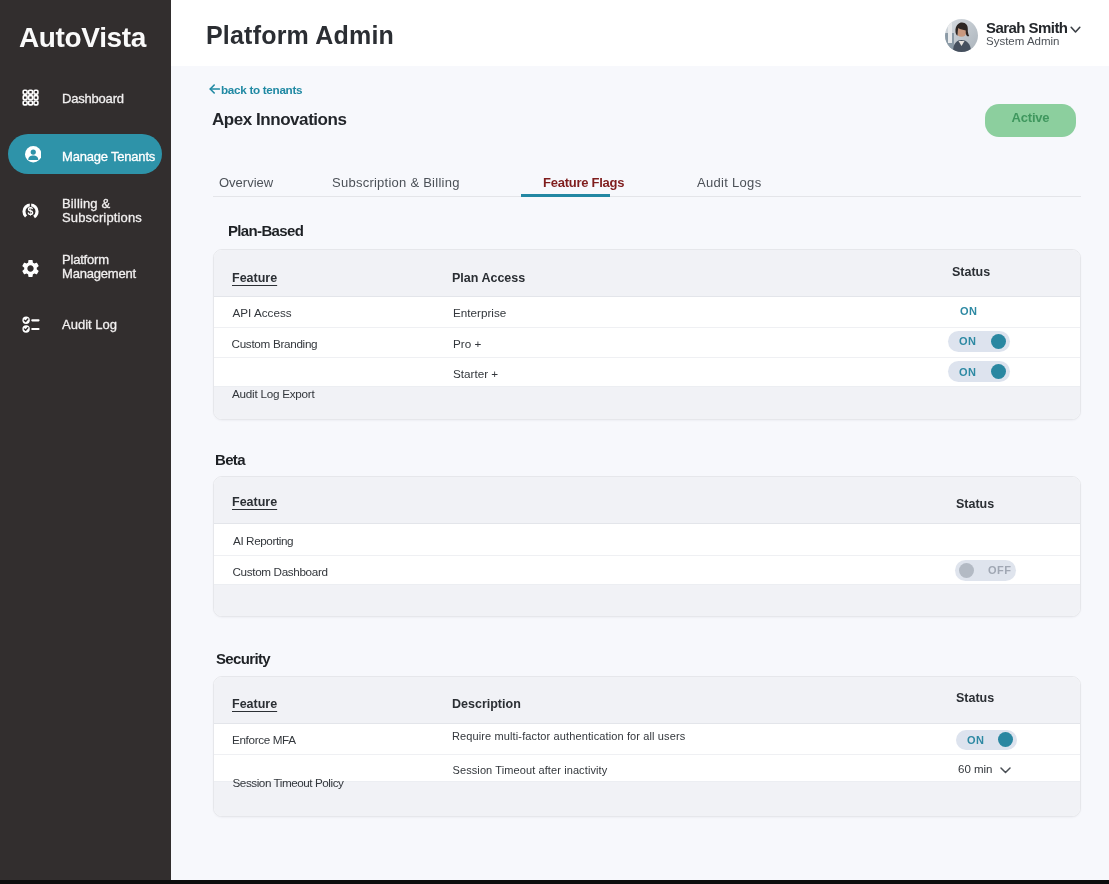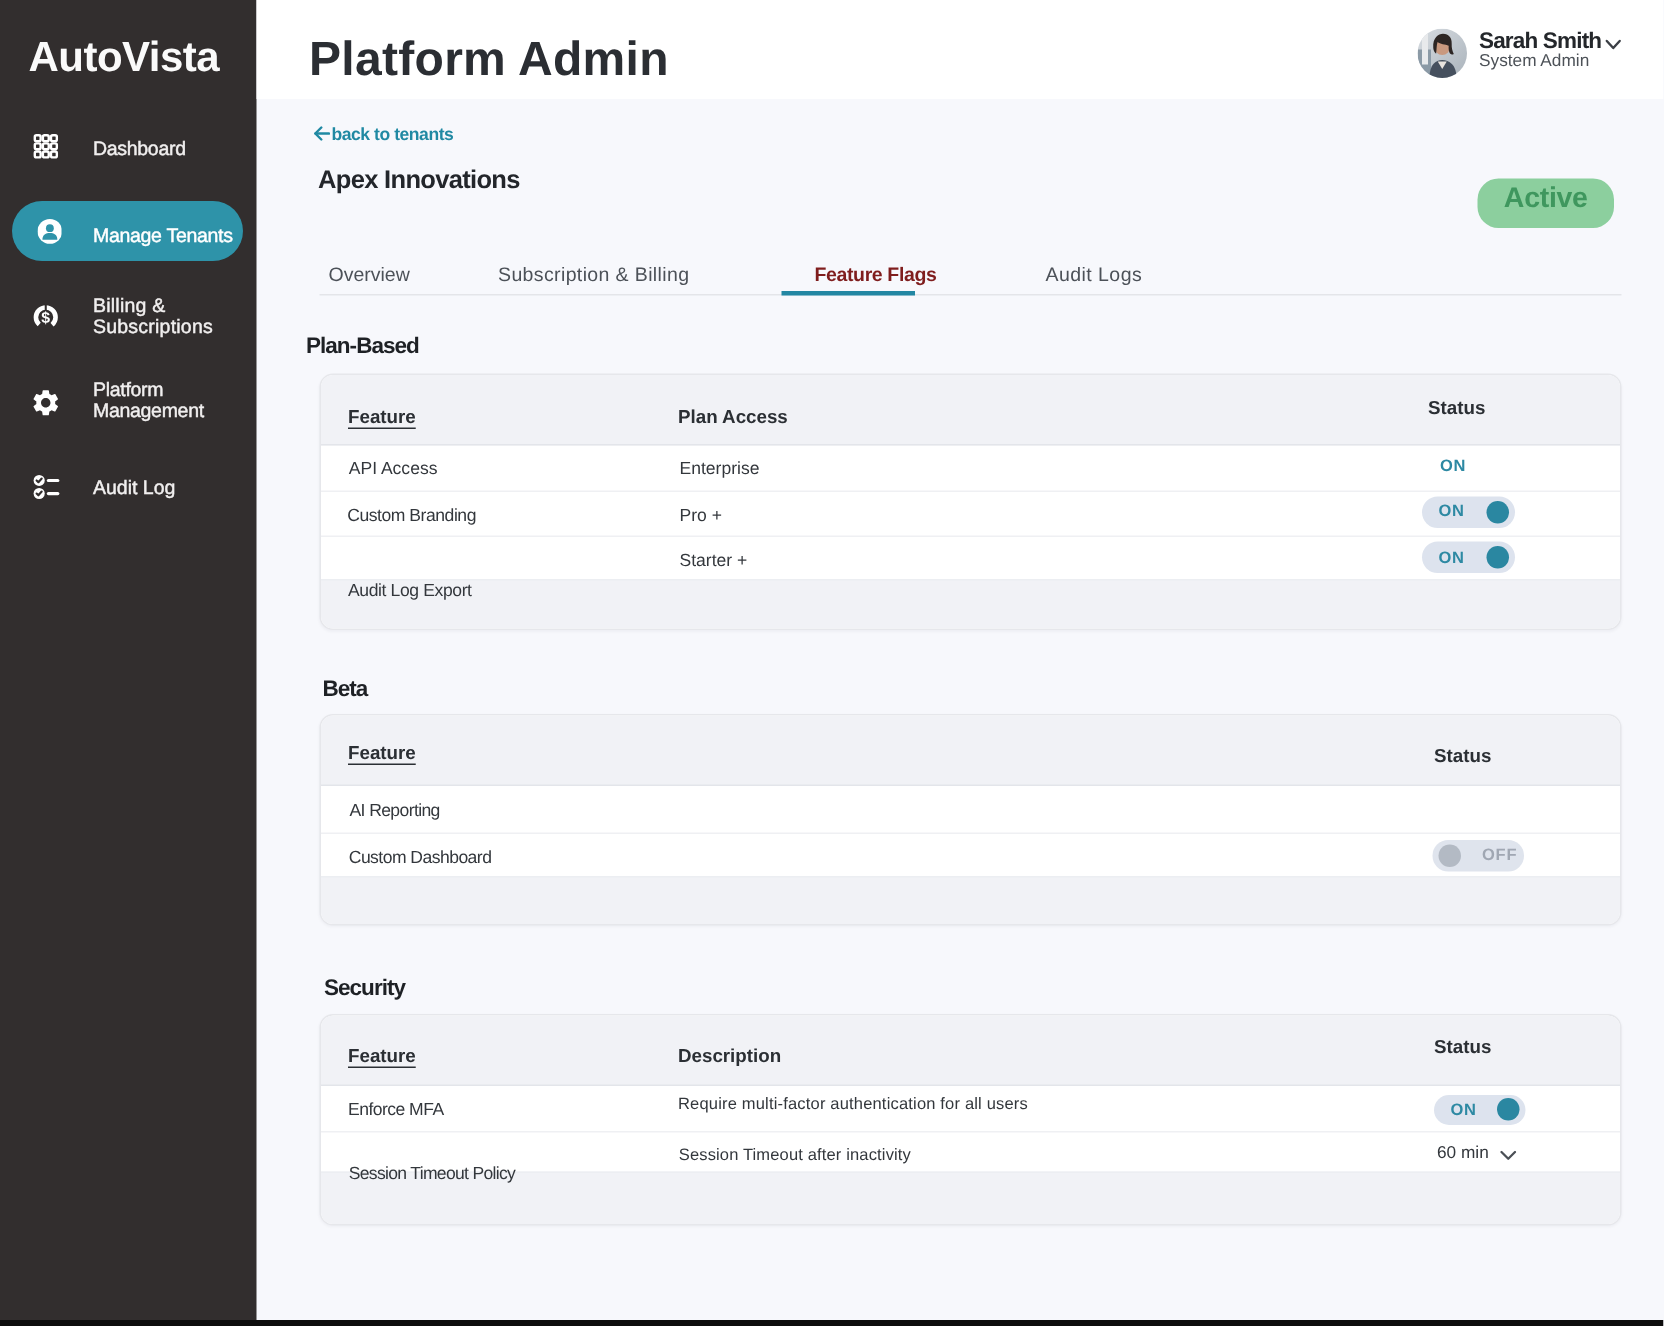--- a/index.html
+++ b/index.html
@@ -8,32 +8,32 @@
 
   
   #sidebar { left:0; top:0; width:171px; height:884px; background:#322e2e; }
   #brand { left:19px; top:22px; font-size:28px; font-weight:700; color:#fafafa; letter-spacing:-0.35px; }
   .navlabel { position:absolute; left:62px; color:#f1efef; font-size:13px; font-weight:400; letter-spacing:-0.2px; -webkit-text-stroke:0.3px #f1efef; line-height:14px; }
   .navicon { position:absolute; }
   #nav-active { left:8px; top:134px; width:154px; height:40px; border-radius:20px; background:#2e93a9; }
 
   
   #header { left:171px; top:0; width:938px; height:66px; background:#ffffff; }
-  #ptitle { left:206px; top:21px; font-size:32px; font-weight:700; color:#2b2e33; letter-spacing:0.2px; }
+  #ptitle { left:206px; top:21px; font-size:25px; font-weight:700; color:#2b2e33; letter-spacing:0.2px; }
   #avatar { left:945px; top:19px; width:33px; height:33px; border-radius:50%; overflow:hidden; }
   #uname { left:986px; top:19px; font-size:15px; font-weight:700; color:#24272b; letter-spacing:-0.55px; }
   #urole { left:986px; top:35px; font-size:11.5px; color:#4d5258; }
 
   
   #bstrip { left:0; top:880px; width:1109px; height:4px; background:#0d0d0d; z-index:50; }
 
   
   #backtxt { left:221px; top:83px; font-size:11.7px; font-weight:700; color:#2089a3; letter-spacing:-0.3px; }
   #tenant { left:212px; top:110px; font-size:17px; font-weight:700; color:#23262b; letter-spacing:-0.45px; }
-  #badge { left:985px; top:119px; width:91px; height:33px; border-radius:14px; background:#8ccf9e; text-align:center; line-height:27px; font-size:19px; font-weight:600; color:#3f975e; letter-spacing:-0.2px; }
+  #badge { left:985px; top:104px; width:91px; height:33px; border-radius:14px; background:#8ccf9e; text-align:center; line-height:27px; font-size:13px; font-weight:600; color:#3f975e; letter-spacing:-0.2px; }
 
   
   .tab { top:175px; font-size:13px; color:#4c5158; }
   #tabline { left:213px; top:196px; width:868px; height:1px; background:#e4e5e9; }
   #tabactiveline { left:521px; top:194px; width:89px; height:3px; background:#2387a3; }
 
   
   .sechead { font-size:15px; font-weight:700; color:#1e2125; letter-spacing:-0.65px; }
 
   
@@ -138,21 +138,21 @@
 <div class="abs" id="tenant">Apex Innovations</div>
 <div class="abs" id="badge">Active</div>
 
 <div class="abs tab" style="left:219px;">Overview</div>
 <div class="abs tab" style="left:332px; letter-spacing:0.25px;">Subscription &amp; Billing</div>
 <div class="abs tab" style="left:527px; color:#7f1d1d; font-weight:700; letter-spacing:-0.25px;padding-left:16px;">Feature Flags</div>
 <div class="abs tab" style="left:697px; letter-spacing:0.3px;">Audit Logs</div>
 <div class="abs" id="tabline"></div>
 <div class="abs" id="tabactiveline"></div>
 
-<div class="abs sechead" style="left:204px; top:222px;">Plan-Based</div>
+<div class="abs sechead" style="left:228px; top:222px;">Plan-Based</div>
 <div class="abs card" style="top:249px; height:171px;">
   <div class="chead" style="height:47px;"></div>
   <div class="cfoot" style="height:33px;"></div>
   <span class="hlabel feat-u" style="left:18px; top:20.5px;">Feature</span>
   <span class="hlabel" style="left:238px; top:20.5px;">Plan Access</span>
   <span class="hlabel" style="left:738px; top:15px;">Status</span>
   <span class="rtext" style="left:18.5px; top:56px;">API Access</span>
   <span class="rtext" style="left:239px; top:56px;">Enterprise</span>
   <span class="onlabel" style="left:746px; top:55px;">ON</span>
   <div class="rsep" style="top:77px;"></div>

